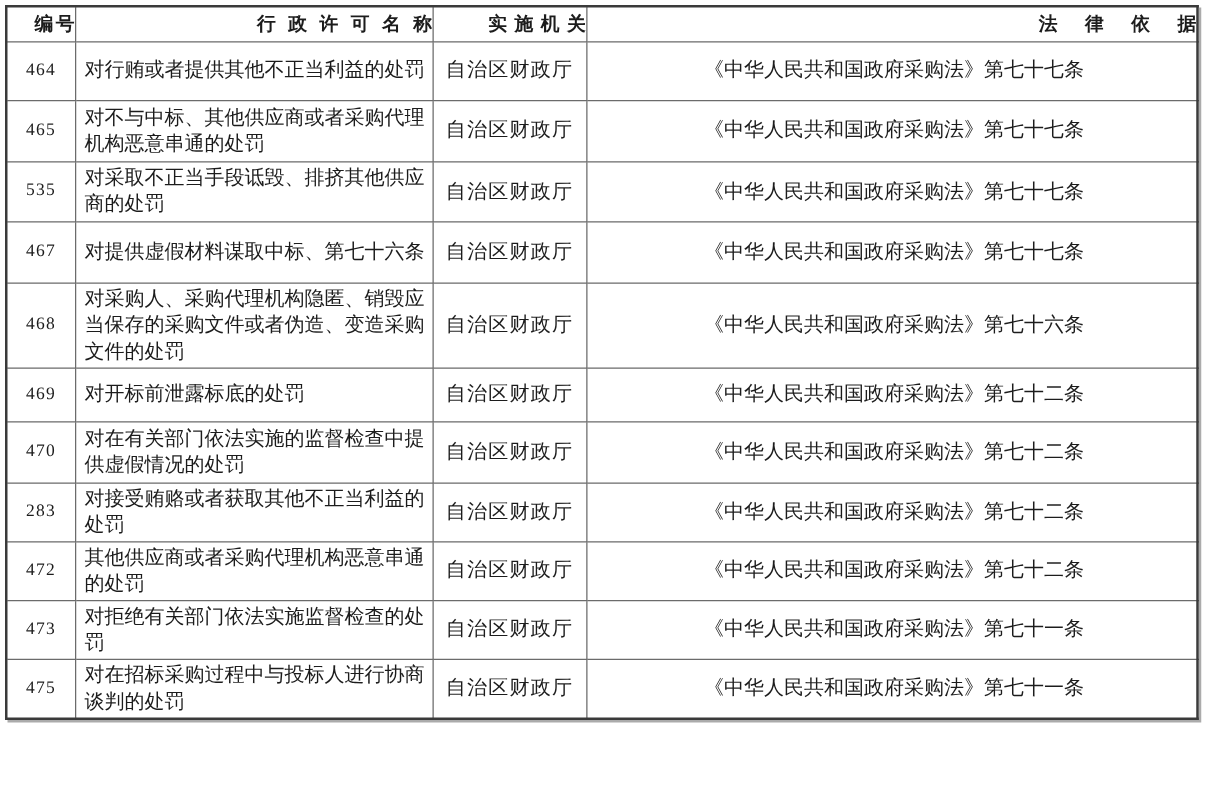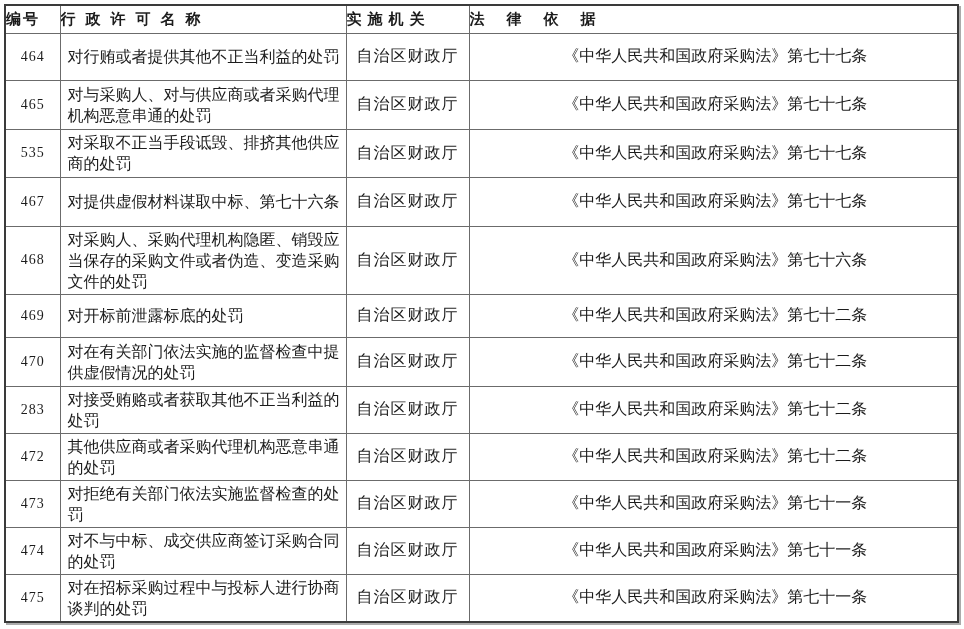--- a/index.html
+++ b/index.html
@@ -25,21 +25,21 @@
   }
   .lic-table th, .lic-table td {
     border: 1px solid #6b6b6b;
     vertical-align: middle;
     overflow: hidden;
   }
   .lic-table thead tr { height: 28px; }
   .lic-table th {
     font-weight: bold;
     font-size: 15px;
-    text-align: left;
+    text-align: right;
     padding: 0;
   }
   
   .th-id span     { letter-spacing: 2px;  margin-right: -2px; }
   .th-name span   { letter-spacing: 10px; margin-right: -10px; }
   .th-agency span { letter-spacing: 6px;  margin-right: -6px; }
   .th-basis span  { letter-spacing: 22px; margin-right: -22px; margin-top: 36px; }
 
   .c-id {
     text-align: center;
@@ -84,21 +84,21 @@
     </thead>
     <tbody id="table-body">
         <tr style="height: 47px;">
     <td class="c-id">464</td>
     <td class="c-name">对行贿或者提供其他不正当利益的处罚</td>
     <td class="c-agency">自治区财政厅</td>
     <td class="c-basis">《中华人民共和国政府采购法》第七十七条</td>
   </tr>
         <tr style="height: 49px;">
     <td class="c-id">465</td>
-    <td class="c-name">对与采购人、对与供应商或者采购代理机构恶意串通的处罚</td>
+    <td class="c-name">对不与中标、其他供应商或者采购代理机构恶意串通的处罚</td>
     <td class="c-agency">自治区财政厅</td>
     <td class="c-basis">《中华人民共和国政府采购法》第七十七条</td>
   </tr>
         <tr style="height: 48px;">
     <td class="c-id">535</td>
     <td class="c-name">对采取不正当手段诋毁、排挤其他供应商的处罚</td>
     <td class="c-agency">自治区财政厅</td>
     <td class="c-basis">《中华人民共和国政府采购法》第七十七条</td>
   </tr>
         <tr style="height: 49px;">
@@ -137,26 +137,20 @@
     <td class="c-agency">自治区财政厅</td>
     <td class="c-basis">《中华人民共和国政府采购法》第七十二条</td>
   </tr>
         <tr style="height: 46px;">
     <td class="c-id">473</td>
     <td class="c-name">对拒绝有关部门依法实施监督检查的处罚</td>
     <td class="c-agency">自治区财政厅</td>
     <td class="c-basis">《中华人民共和国政府采购法》第七十一条</td>
   </tr>
         <tr style="height: 47px;">
-    <td class="c-id">474</td>
-    <td class="c-name">对不与中标、成交供应商签订采购合同的处罚</td>
-    <td class="c-agency">自治区财政厅</td>
-    <td class="c-basis">《中华人民共和国政府采购法》第七十一条</td>
-  </tr>
-        <tr style="height: 47px;">
     <td class="c-id">475</td>
     <td class="c-name">对在招标采购过程中与投标人进行协商谈判的处罚</td>
     <td class="c-agency">自治区财政厅</td>
     <td class="c-basis">《中华人民共和国政府采购法》第七十一条</td>
   </tr>
       </tbody>
   </table>
 </div>
 
 </body></html>

